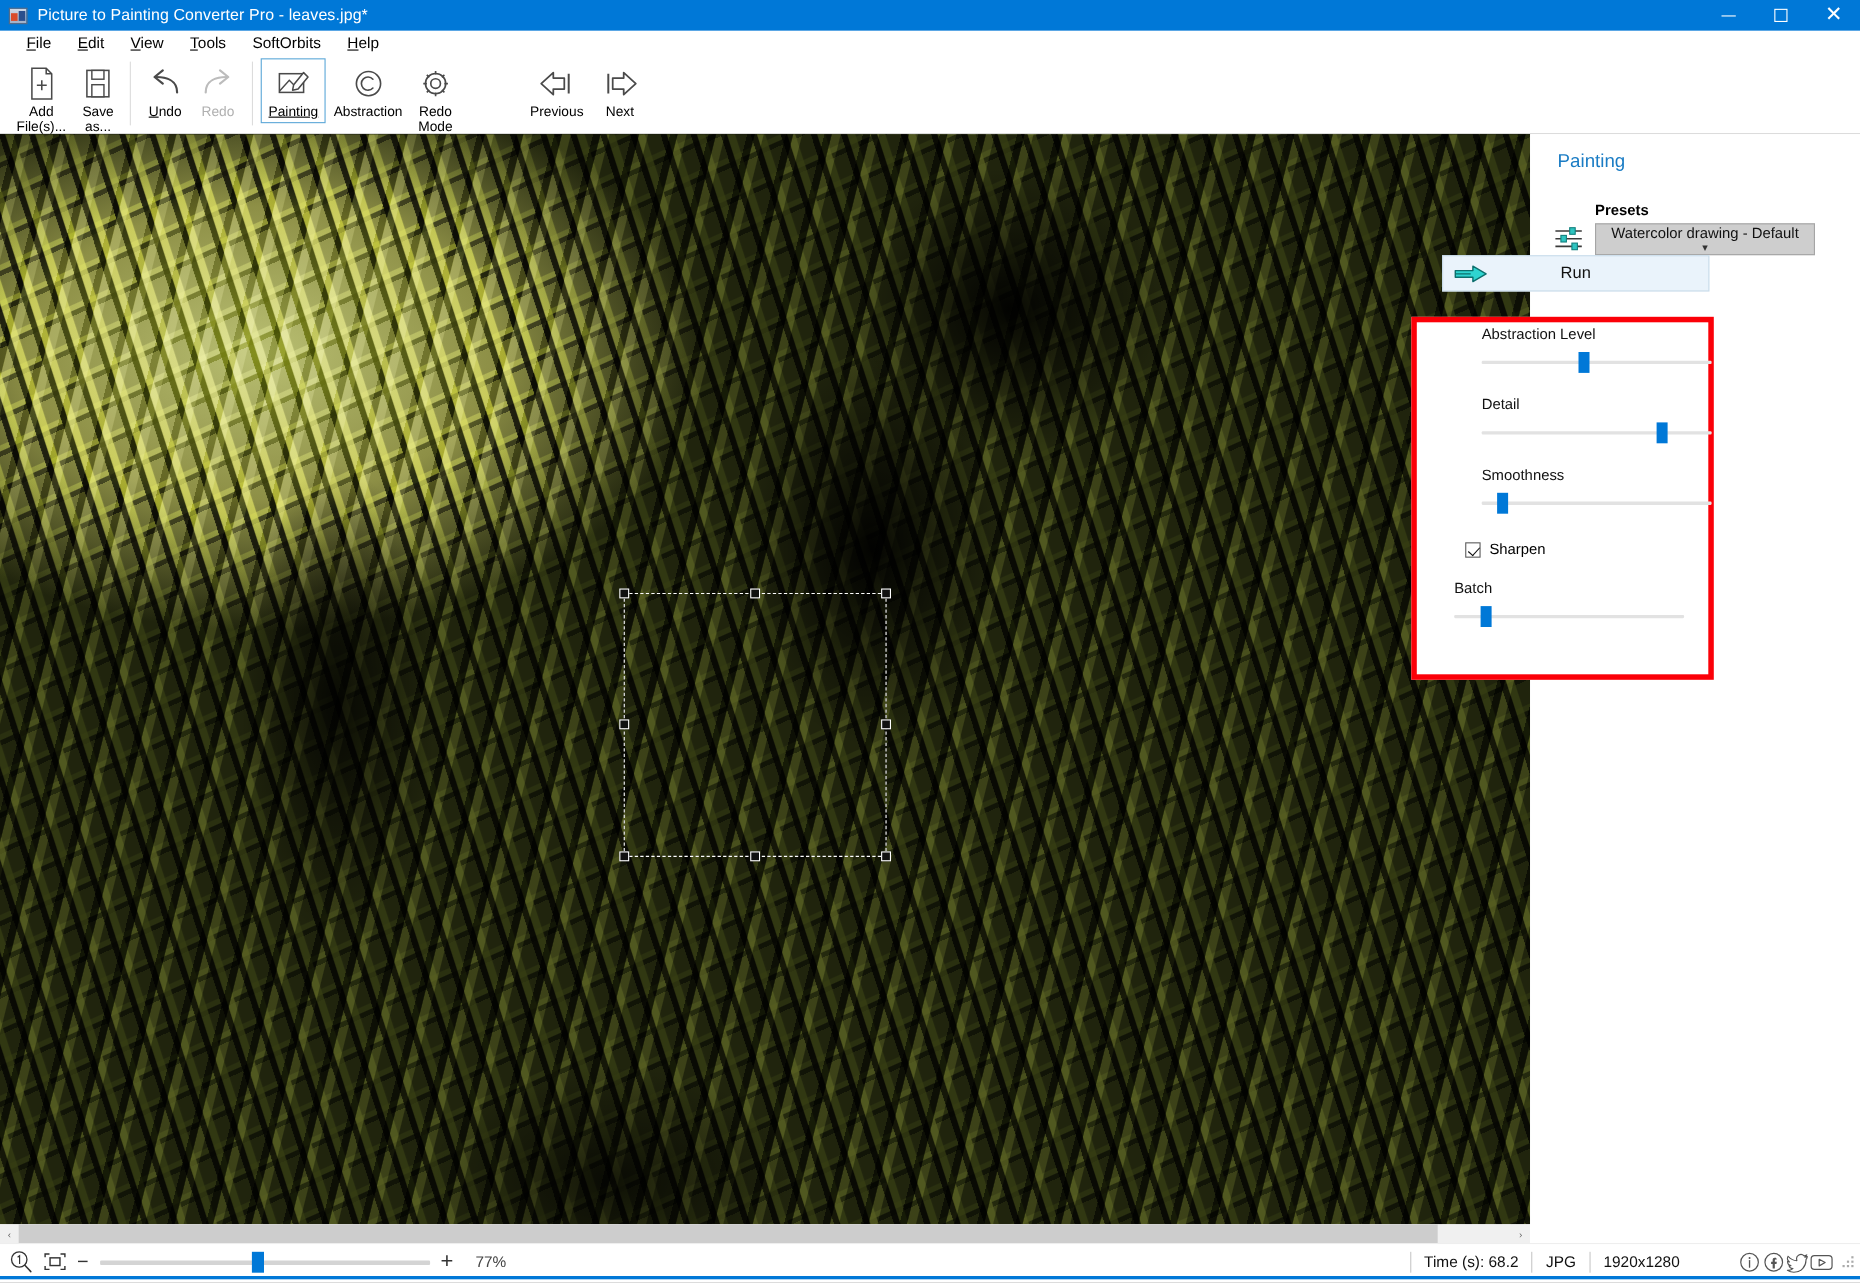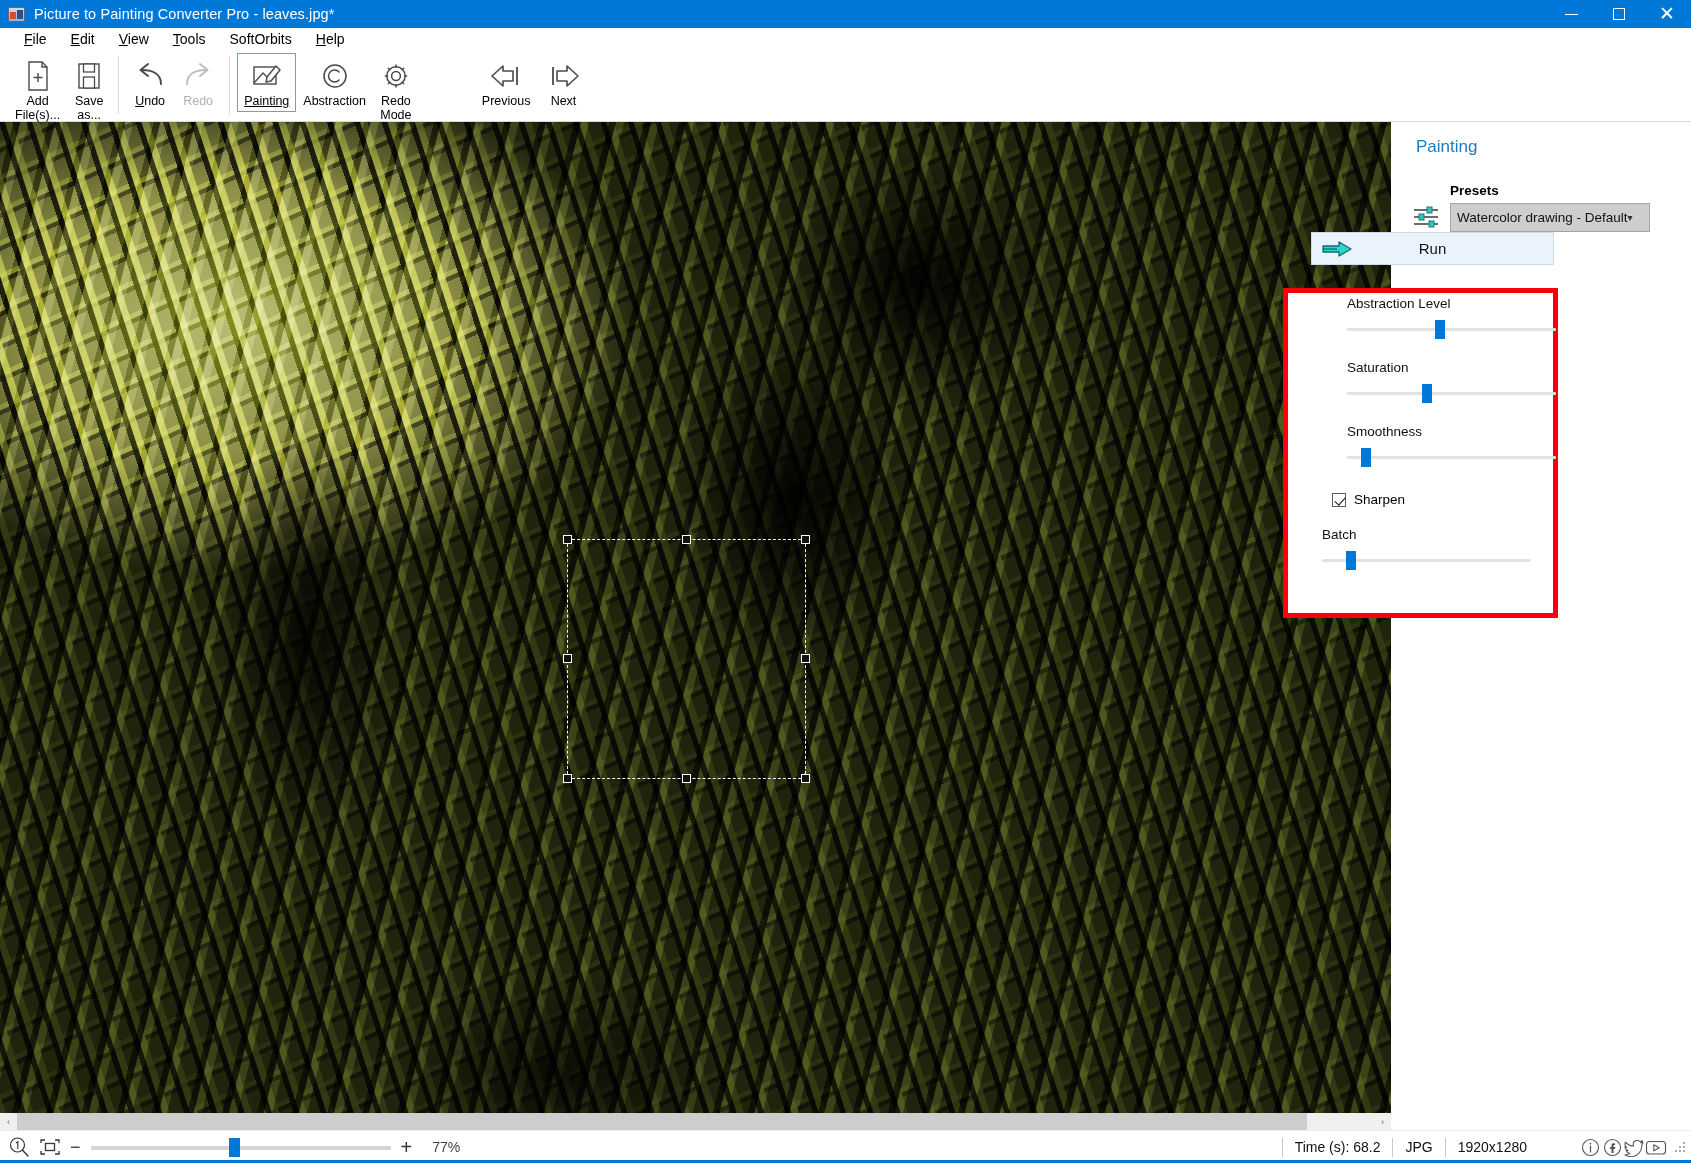--- a/index.html
+++ b/index.html
@@ -185,21 +185,21 @@
   .rp-title {
     color:#1a7cc4; font-size:17px; margin:15px 0 0 25px; font-weight:400;
   }
   .preset-row { display:flex; align-items:flex-end; margin:26px 0 0 22px; }
   .preset-ico { width:26px; height:26px; margin-right:11px; margin-bottom:2px; }
   .preset-field { width:200px; }
   .preset-lbl { font-size:13.5px; font-weight:bold; margin-bottom:5px; }
   .preset-select {
     width:200px; height:29px; background:#cecece; border:1px solid #a5a5a5;
     display:flex; align-items:center; justify-content:flex-start;
-    padding:0 6px 0 6px; font-size:13.5px; color:#111;
+    padding:0 6px 0 6px; font-size:13.5px; color:#111;flex-direction:column;
   }
   .chev { font-size:10px; color:#333; }
   .run-wrap { position:absolute; left:1311px; top:232px; width:243px; height:33px; }
   .run-inner {
     width:100%; height:100%; background:#eaf3fb; border:1px solid #c9dcea;
     display:flex; align-items:center; justify-content:center; position:relative;
   }
   .run-arrow { position:absolute; left:9px; top:50%; transform:translateY(-50%); }
   .run-label { font-size:15px; font-weight:normal; color:#111; }
 
@@ -440,28 +440,28 @@
   <div class="sliders">
 
     <div class="slgroup">
       <div class="sl-label">Abstraction Level</div>
       <div class="sl-track-wrap">
         <div class="sl-track"></div>
         <div class="sl-thumb" style="left:88px"></div>
       </div>
     </div>
 
-
     <div class="slgroup">
-      <div class="sl-label">Saturation</div>
+      <div class="sl-label">Detail</div>
       <div class="sl-track-wrap">
         <div class="sl-track"></div>
-        <div class="sl-thumb" style="left:75px"></div>
+        <div class="sl-thumb" style="left:159px"></div>
       </div>
     </div>
+
 
     <div class="slgroup">
       <div class="sl-label">Smoothness</div>
       <div class="sl-track-wrap">
         <div class="sl-track"></div>
         <div class="sl-thumb" style="left:14px"></div>
       </div>
     </div>
 
     <div class="chk-row">

